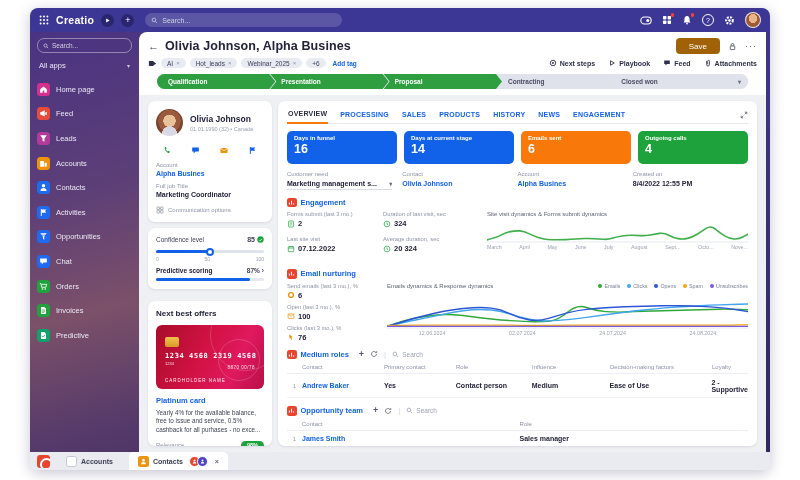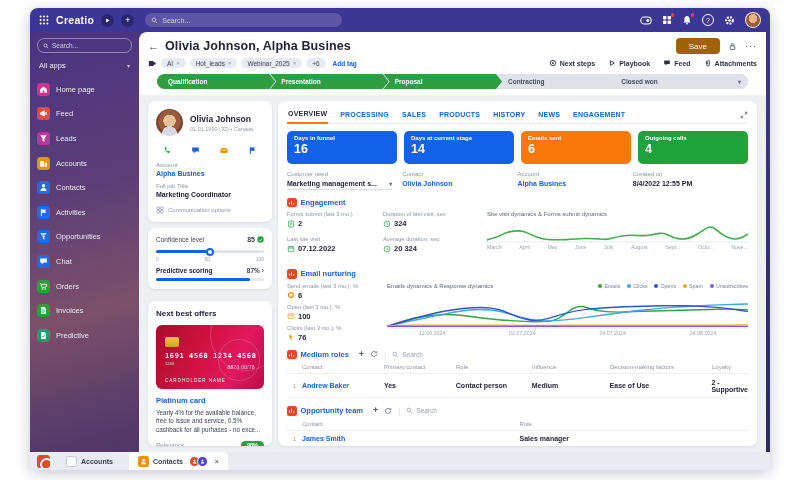--- a/index.html
+++ b/index.html
@@ -508,21 +508,21 @@
             </div>
             <div class="pred-bar">
                     <span class="fill"></span>
                   </div>
           </div>
 
           <div class="card offers-card">
             <div class="offers-title">Next best offers</div>
             <div class="credit-card">
               <span class="chip"></span>
-              <span class="cc-number">1691 4568 1234 4568</span>
+              <span class="cc-number">1234 4568 2319 4568</span>
               <span class="cc-sub">1234</span>
               <span class="cc-small">8870  00/78</span>
               <span class="cc-holder">CARDHOLDER NAME</span>
             </div>
             <div class="offer-name link">Platinum card</div>
             <div class="offer-desc">Yearly 4% for the available balance, free to issue and service, 0.5% cashback for all purhases - no exce...</div>
             <div class="rel-row">
               <span>Relevance</span>
               <span class="rel-badge">98%</span>
             </div>

